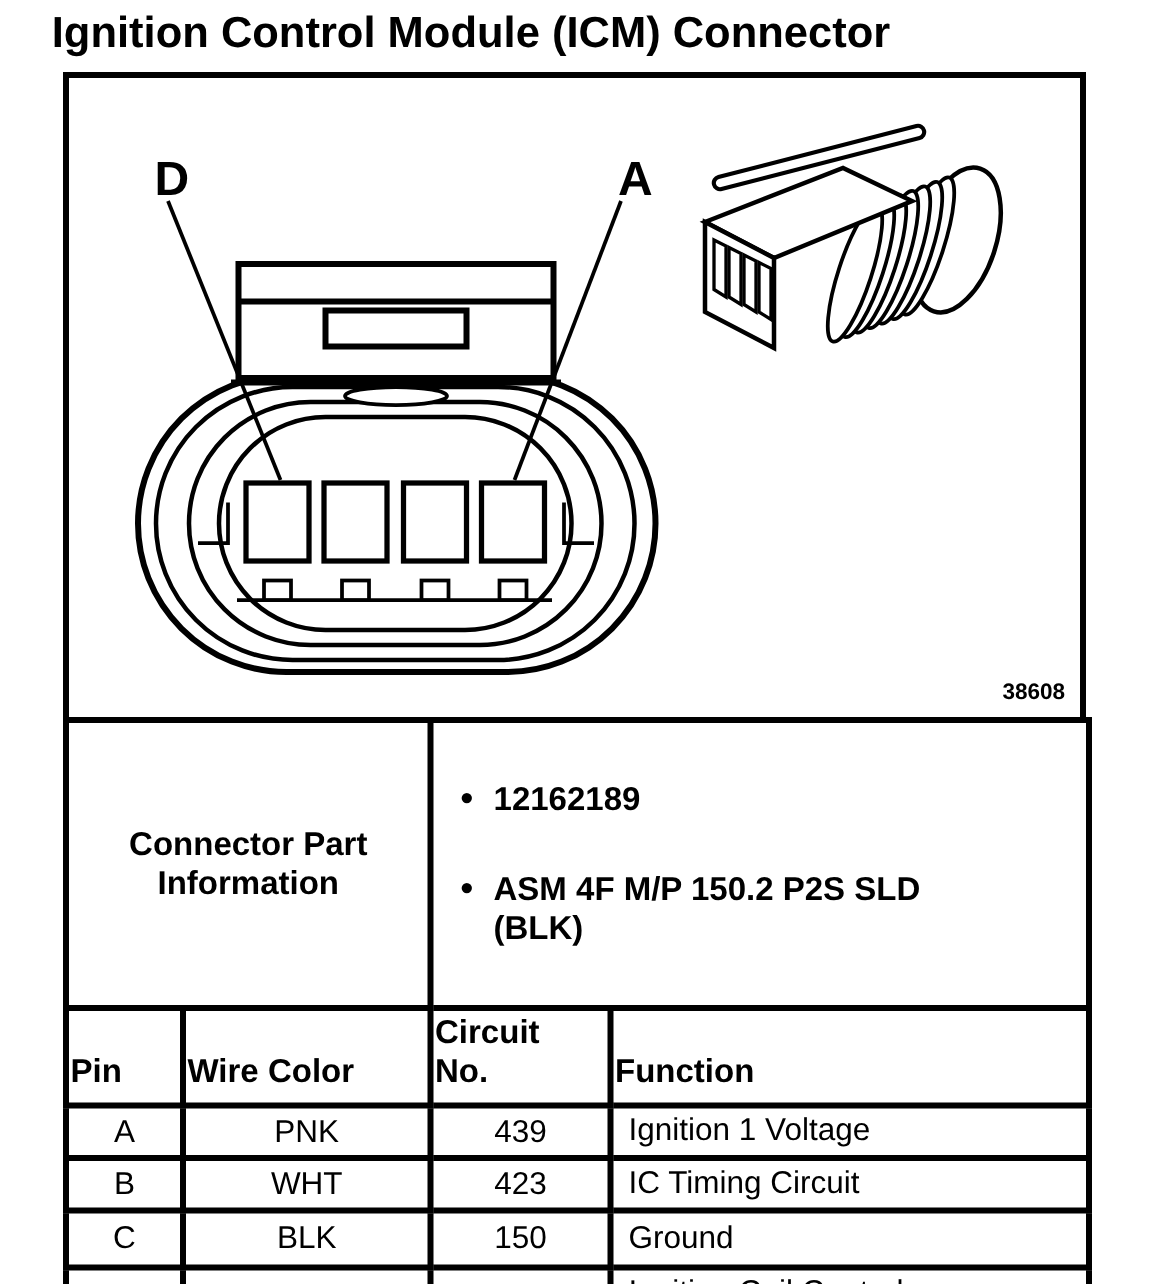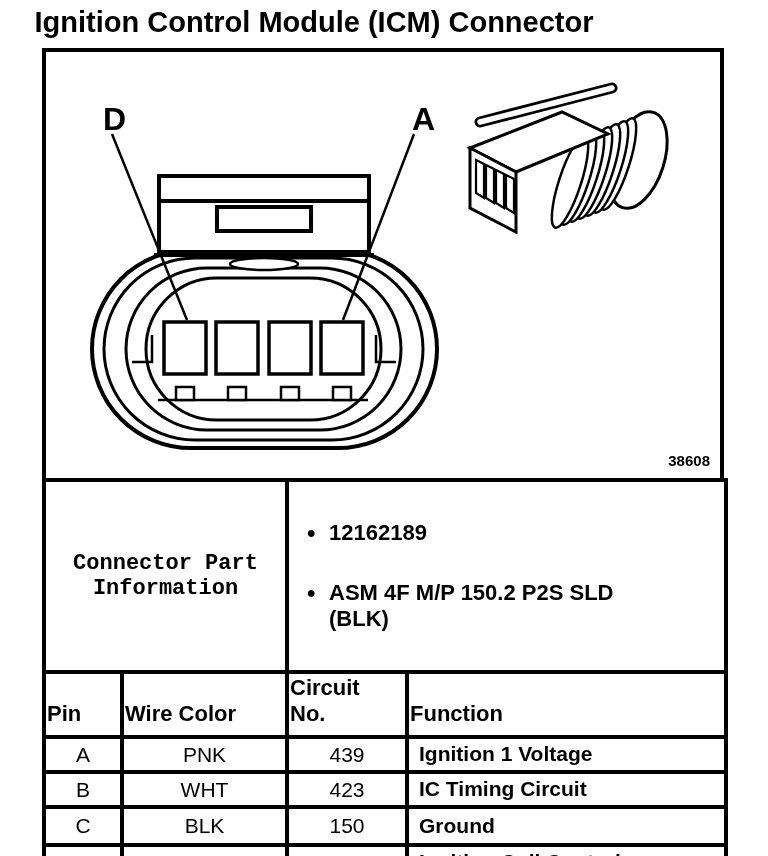--- a/index.html
+++ b/index.html
@@ -7,29 +7,29 @@
         font-family:"Liberation Sans", sans-serif;color:#000;}
   #main-title{position:absolute;top:6px;left:0;width:628px;text-align:center;
         font-size:29px;font-weight:bold;letter-spacing:0px;}
   #diagram-box{position:absolute;left:42px;top:48px;width:682px;height:434px;
         border:4px solid #000;box-sizing:border-box;background:#fff;}
   #diagram-box svg{position:absolute;left:0;top:0;width:674px;height:426px;}
   #conn-table{position:absolute;left:42px;top:478px;width:682px;
         border-collapse:collapse;table-layout:fixed;}
   #conn-table td,#conn-table th{border:4px solid #000;box-sizing:border-box;
         white-space:pre-line;overflow:hidden;}
-  .partinfo-label{font-weight:bold;font-size:22px;text-align:center;vertical-align:middle;font-family:Liberation Mono, monospace;}
+  .partinfo-label{font-weight:bold;font-size:22px;text-align:center;vertical-align:middle;}
   .partinfo-items{font-weight:bold;font-size:22px;text-align:left;vertical-align:middle;
         padding:8px 6px 8px 18px;}
   .bullet-item{position:relative;padding-left:22px;margin:4px 0;max-width:300px;}
   .bullet-item::before{content:"\2022";position:absolute;left:0;top:-1px;font-size:24px;}
   .hdr{font-weight:bold;font-size:22px;vertical-align:bottom;
         padding-bottom:8px;}
   .cell-pin,.cell-wire,.cell-circuit{font-size:21px;text-align:center;vertical-align:middle;}
-  .cell-func{font-size:21px;text-align:left;vertical-align:middle;padding-left:10px;line-height:1.25;font-weight:bold;}
+  .cell-func{font-size:21px;text-align:left;vertical-align:middle;padding-left:10px;line-height:1.25;}
   text{font-family:"Liberation Sans", sans-serif;}
 </style>
 </head>
 <body>
 
 <div id="page">
 
   <div id="main-title">Ignition Control Module (ICM) Connector</div>
 
   <div id="diagram-box">

